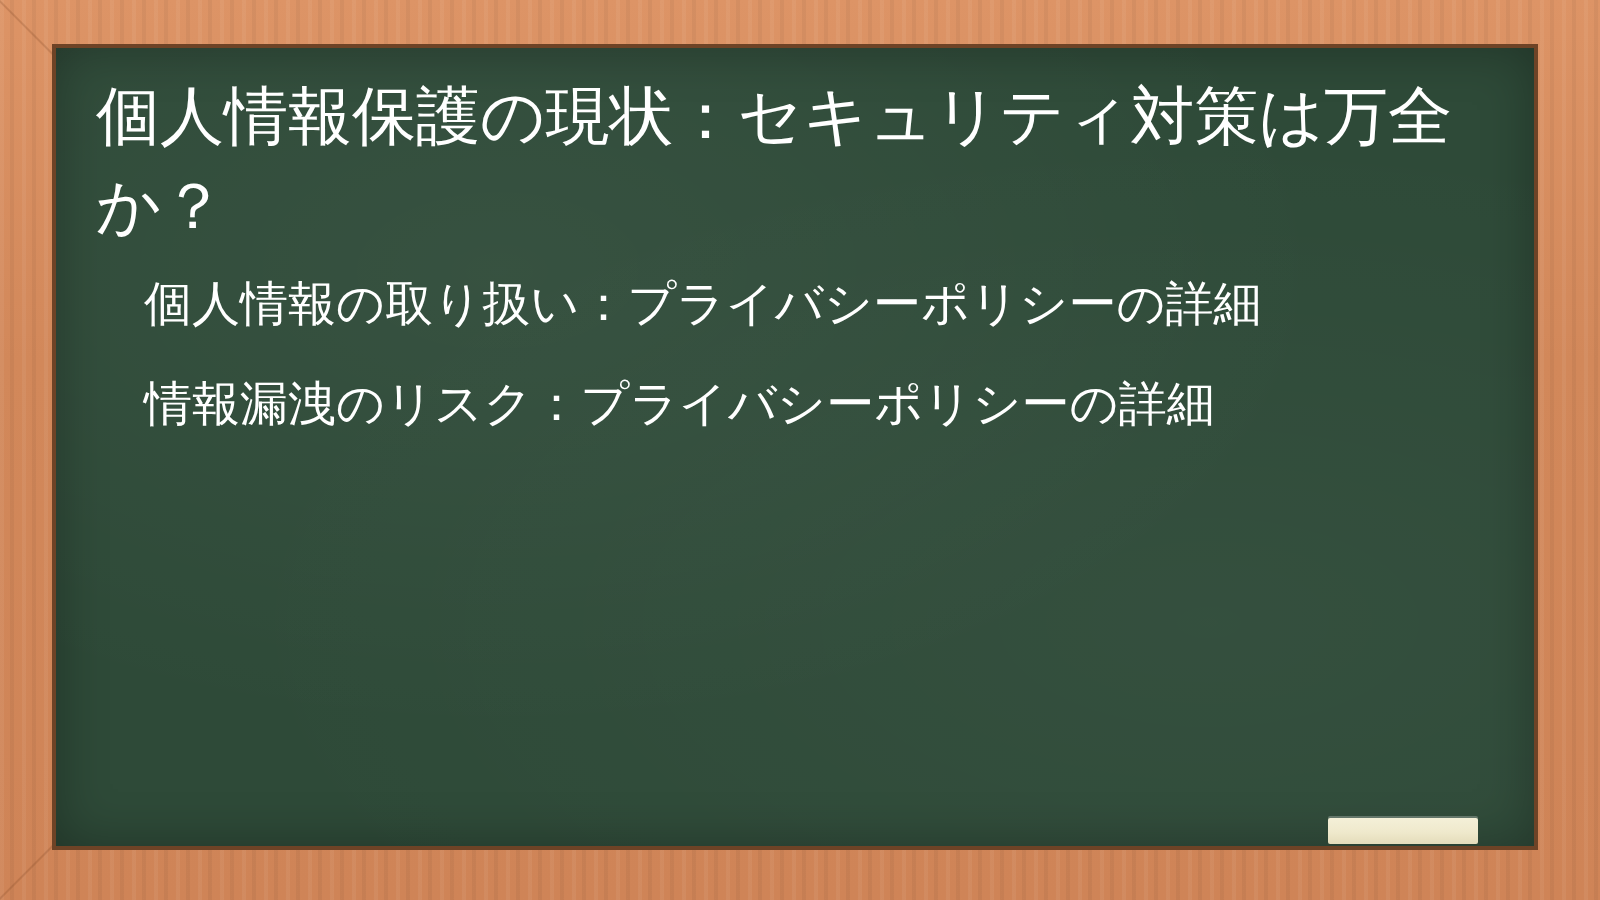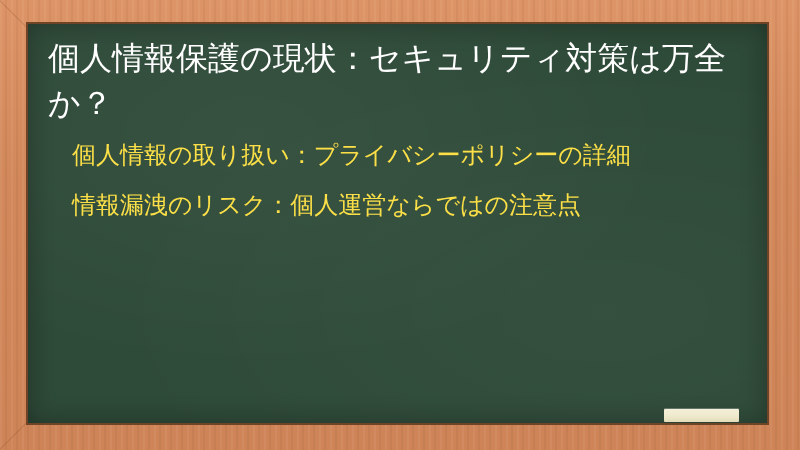--- a/index.html
+++ b/index.html
@@ -92,26 +92,27 @@
     white-space: pre-wrap;
     max-width: 715px;
   }
 
   .topic-list {
     list-style: none;
     margin: 0;
     padding: 0 0 0 24px;
   }
   .topic-item {
-    color: #fde047;
+    color: #ffffff;
     font-size: 24px;
     line-height: 33px;
     font-weight: 400;
     margin: 0 0 17px 0;
     max-width: 690px;
+    font-family: Liberation Mono, monospace;
   }
 
   
   .chalk {
     position: absolute;
     right: 28px;
     bottom: 1px;
     width: 75px;
     height: 13px;
     background: linear-gradient(180deg, #f4f0d8 0%, #efe9cc 55%, #e4dcba 100%);
@@ -133,20 +134,20 @@
   </div>
 
   <div class="board-wrap">
     <div class="board-texture"></div>
 
     <div class="board-content">
       <h1 class="title">個人情報保護の現状：セキュリティ対策は万全か？</h1>
 
       <ul class="topic-list">
         <li class="topic-item">個人情報の取り扱い：プライバシーポリシーの詳細</li>
-        <li class="topic-item">情報漏洩のリスク：個人運営ならではの注意点</li>
+        <li class="topic-item">情報漏洩のリスク：プライバシーポリシーの詳細</li>
       </ul>
     </div>
 
     <div class="chalk"></div>
   </div>
 
 </div>
 
 </body></html>

